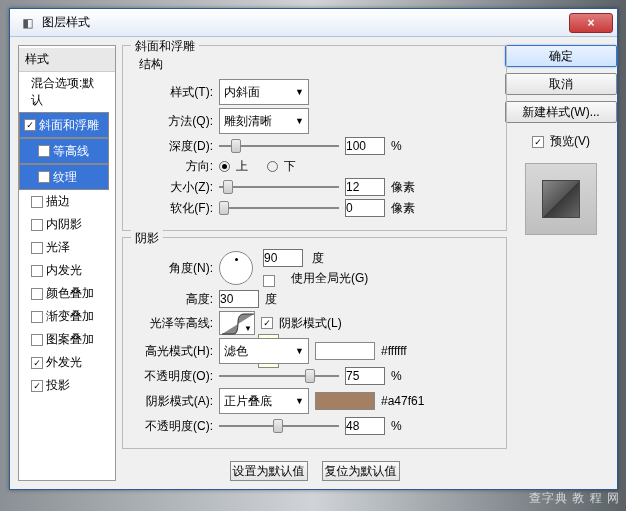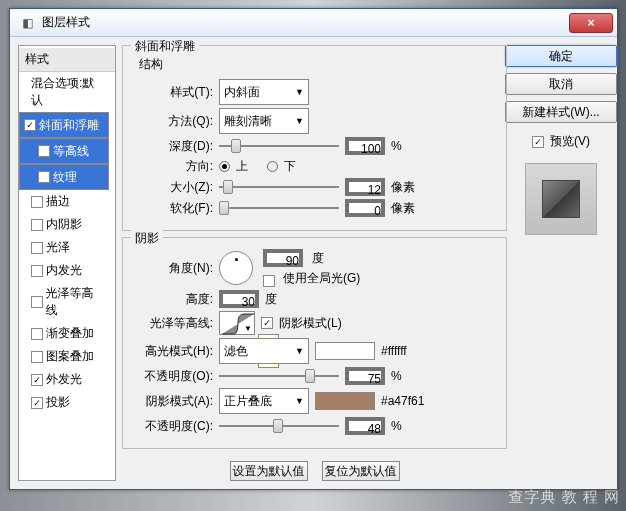--- a/index.html
+++ b/index.html
@@ -21,39 +21,39 @@
 .grp{border:1px solid #bbb;padding:8px 10px 10px;position:relative}
 .grp>.gtitle{position:absolute;top:-8px;left:8px;background:#f0f0f0;padding:0 4px}
 .sub-title{margin:2px 0 6px 6px}
 .row{display:flex;align-items:center;margin:3px 0;gap:6px}
 .lbl{width:80px;text-align:right}
 .sel{width:90px;height:20px;border:1px solid #888;background:#fff;display:flex;align-items:center;padding:12px 4px;position:relative}
 .sel .arr{position:absolute;right:4px;font-size:9px}
 .slider{width:120px;height:14px;position:relative;display:flex;align-items:center}
 .track{width:100%;height:2px;background:#888}
 .thumb{position:absolute;width:10px;height:14px;background:linear-gradient(#eee,#ccc);border:1px solid #888;border-radius:2px;top:0}
-.num{width:40px;height:18px;border:4px solid #737373;background:#fff;text-align:right;line-height:16px}
+.num{width:40px;height:18px;border:1px solid #737373;background:#fff;text-align:left;line-height:16px}
 .unit{width:24px}
 .radio{width:11px;height:11px;border:1px solid #666;border-radius:50%;display:inline-flex;align-items:center;justify-content:center}
 .radio.on::after{content:"";width:5px;height:5px;background:#000;border-radius:50%}
 .dial{width:34px;height:34px;border:1px solid #888;border-radius:50%;background:#fff;position:relative;margin-right:4px}
 .dial::after{content:"";position:absolute;width:3px;height:3px;background:#000;border-radius:50%;left:15px;top:6px}
 .swatch{width:60px;height:18px;border:1px solid #888}
 .curve{width:36px;height:24px;border:1px solid #888;background:#fff;position:relative}
 .curve svg{position:absolute;left:0;top:0}
 .curve .arr{position:absolute;right:2px;bottom:1px;font-size:8px}
 .tooltip{position:absolute;left:38px;top:22px;background:#ffffe1;border:1px solid #888;padding:1px 4px;font-size:11px}
 .btns{display:flex;justify-content:center;gap:14px;margin-top:6px}
 .btn{width:78px;height:20px;border:1px solid #888;background:linear-gradient(#fafafa,#e4e4e4);display:flex;align-items:center;justify-content:center;cursor:pointer}
 .right{width:96px;display:flex;flex-direction:column;gap:6px;align-items:center}
 .rbtn{width:112px;height:22px;border:1px solid #888;background:linear-gradient(#fafafa,#e4e4e4);display:flex;align-items:center;justify-content:center;cursor:pointer;border-radius:2px}
 .rbtn.primary{border:1px solid #3b75c4;background:linear-gradient(#eaf3ff,#cfe4ff);box-shadow:0 0 2px #6aa0e0}
 .preview{width:72px;height:72px;border:1px solid #aaa;background:linear-gradient(#d8d8d8,#bfbfbf);display:flex;align-items:center;justify-content:center;margin-top:4px}
 .preview .pyr{width:38px;height:38px;background:linear-gradient(135deg,#888 0%,#555 50%,#383838 50%,#666 100%);border:1px solid #444}
-.watermark{position:absolute;right:6px;bottom:4px;color:rgba(255,255,255,.7);font-size:15px;letter-spacing:1px}
+.watermark{position:absolute;right:6px;bottom:4px;color:rgba(255,255,255,.7);font-size:12px;letter-spacing:1px}
 </style>
 </head>
 <body>
 
 <div class="window">
   <div class="titlebar">
     <span class="ticon">◧</span>
     <span class="title">图层样式</span>
     <div class="closebtn">
         <span>×</span>
@@ -88,21 +88,21 @@
       <div class="litem">
           <span class="ck"></span>
           <span>光泽</span>
         </div>
       <div class="litem">
           <span class="ck"></span>
           <span>内发光</span>
         </div>
       <div class="litem">
           <span class="ck"></span>
-          <span>光泽等高线</span>
+          <span>颜色叠加</span>
         </div>
       <div class="litem">
           <span class="ck"></span>
           <span>渐变叠加</span>
         </div>
       <div class="litem">
           <span class="ck"></span>
           <span>图案叠加</span>
         </div>
       <div class="litem">
@@ -166,21 +166,21 @@
       <div class="grp">
         <span class="gtitle">阴影</span>
         <div class="row">
           <span class="lbl">角度(N):</span>
           <div class="dial"></div>
           <div style="display:flex;flex-direction:column;gap:3px">
             <div style="display:flex;align-items:center;gap:9px">
                 <div class="num">90</div>
                 <span>度</span>
               </div>
-            <div style="display:flex;align-items:flex-end;gap:8px">
+            <div style="display:flex;align-items:flex-end;gap:16px">
                 <span class="ck"></span>
                 <span>使用全局光(G)</span>
               </div>
           </div>
         </div>
         <div class="row">
             <span class="lbl">高度:</span>
             <div class="num">30</div>
             <span>度</span>
           </div>

